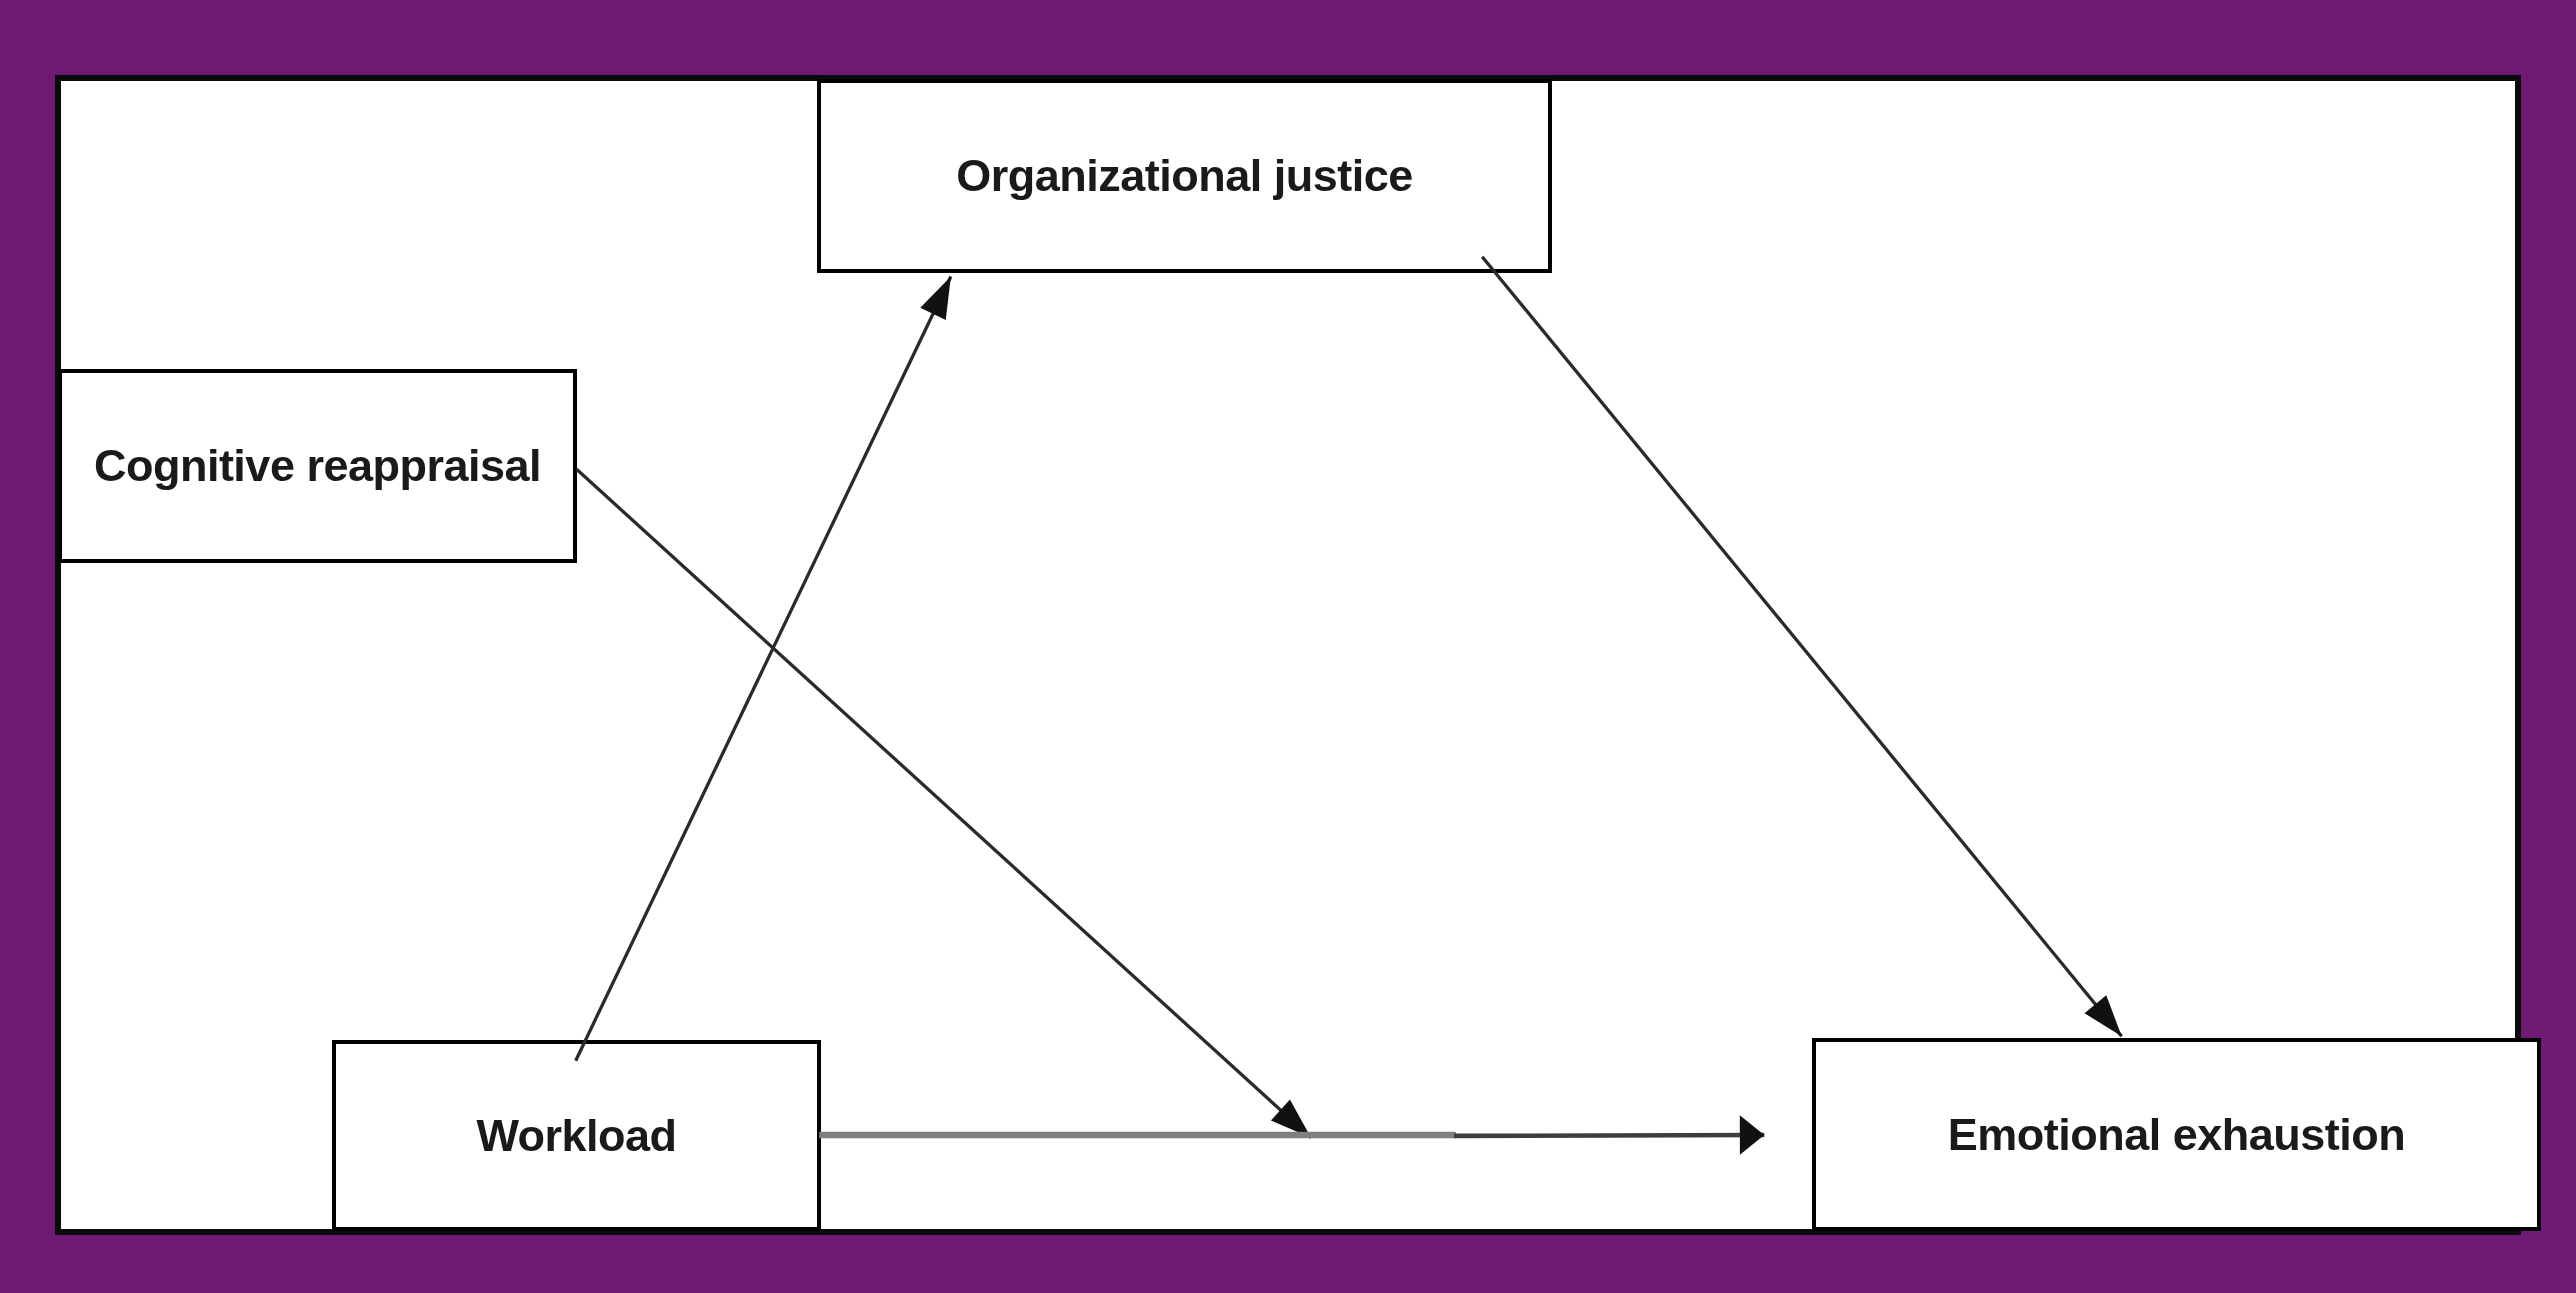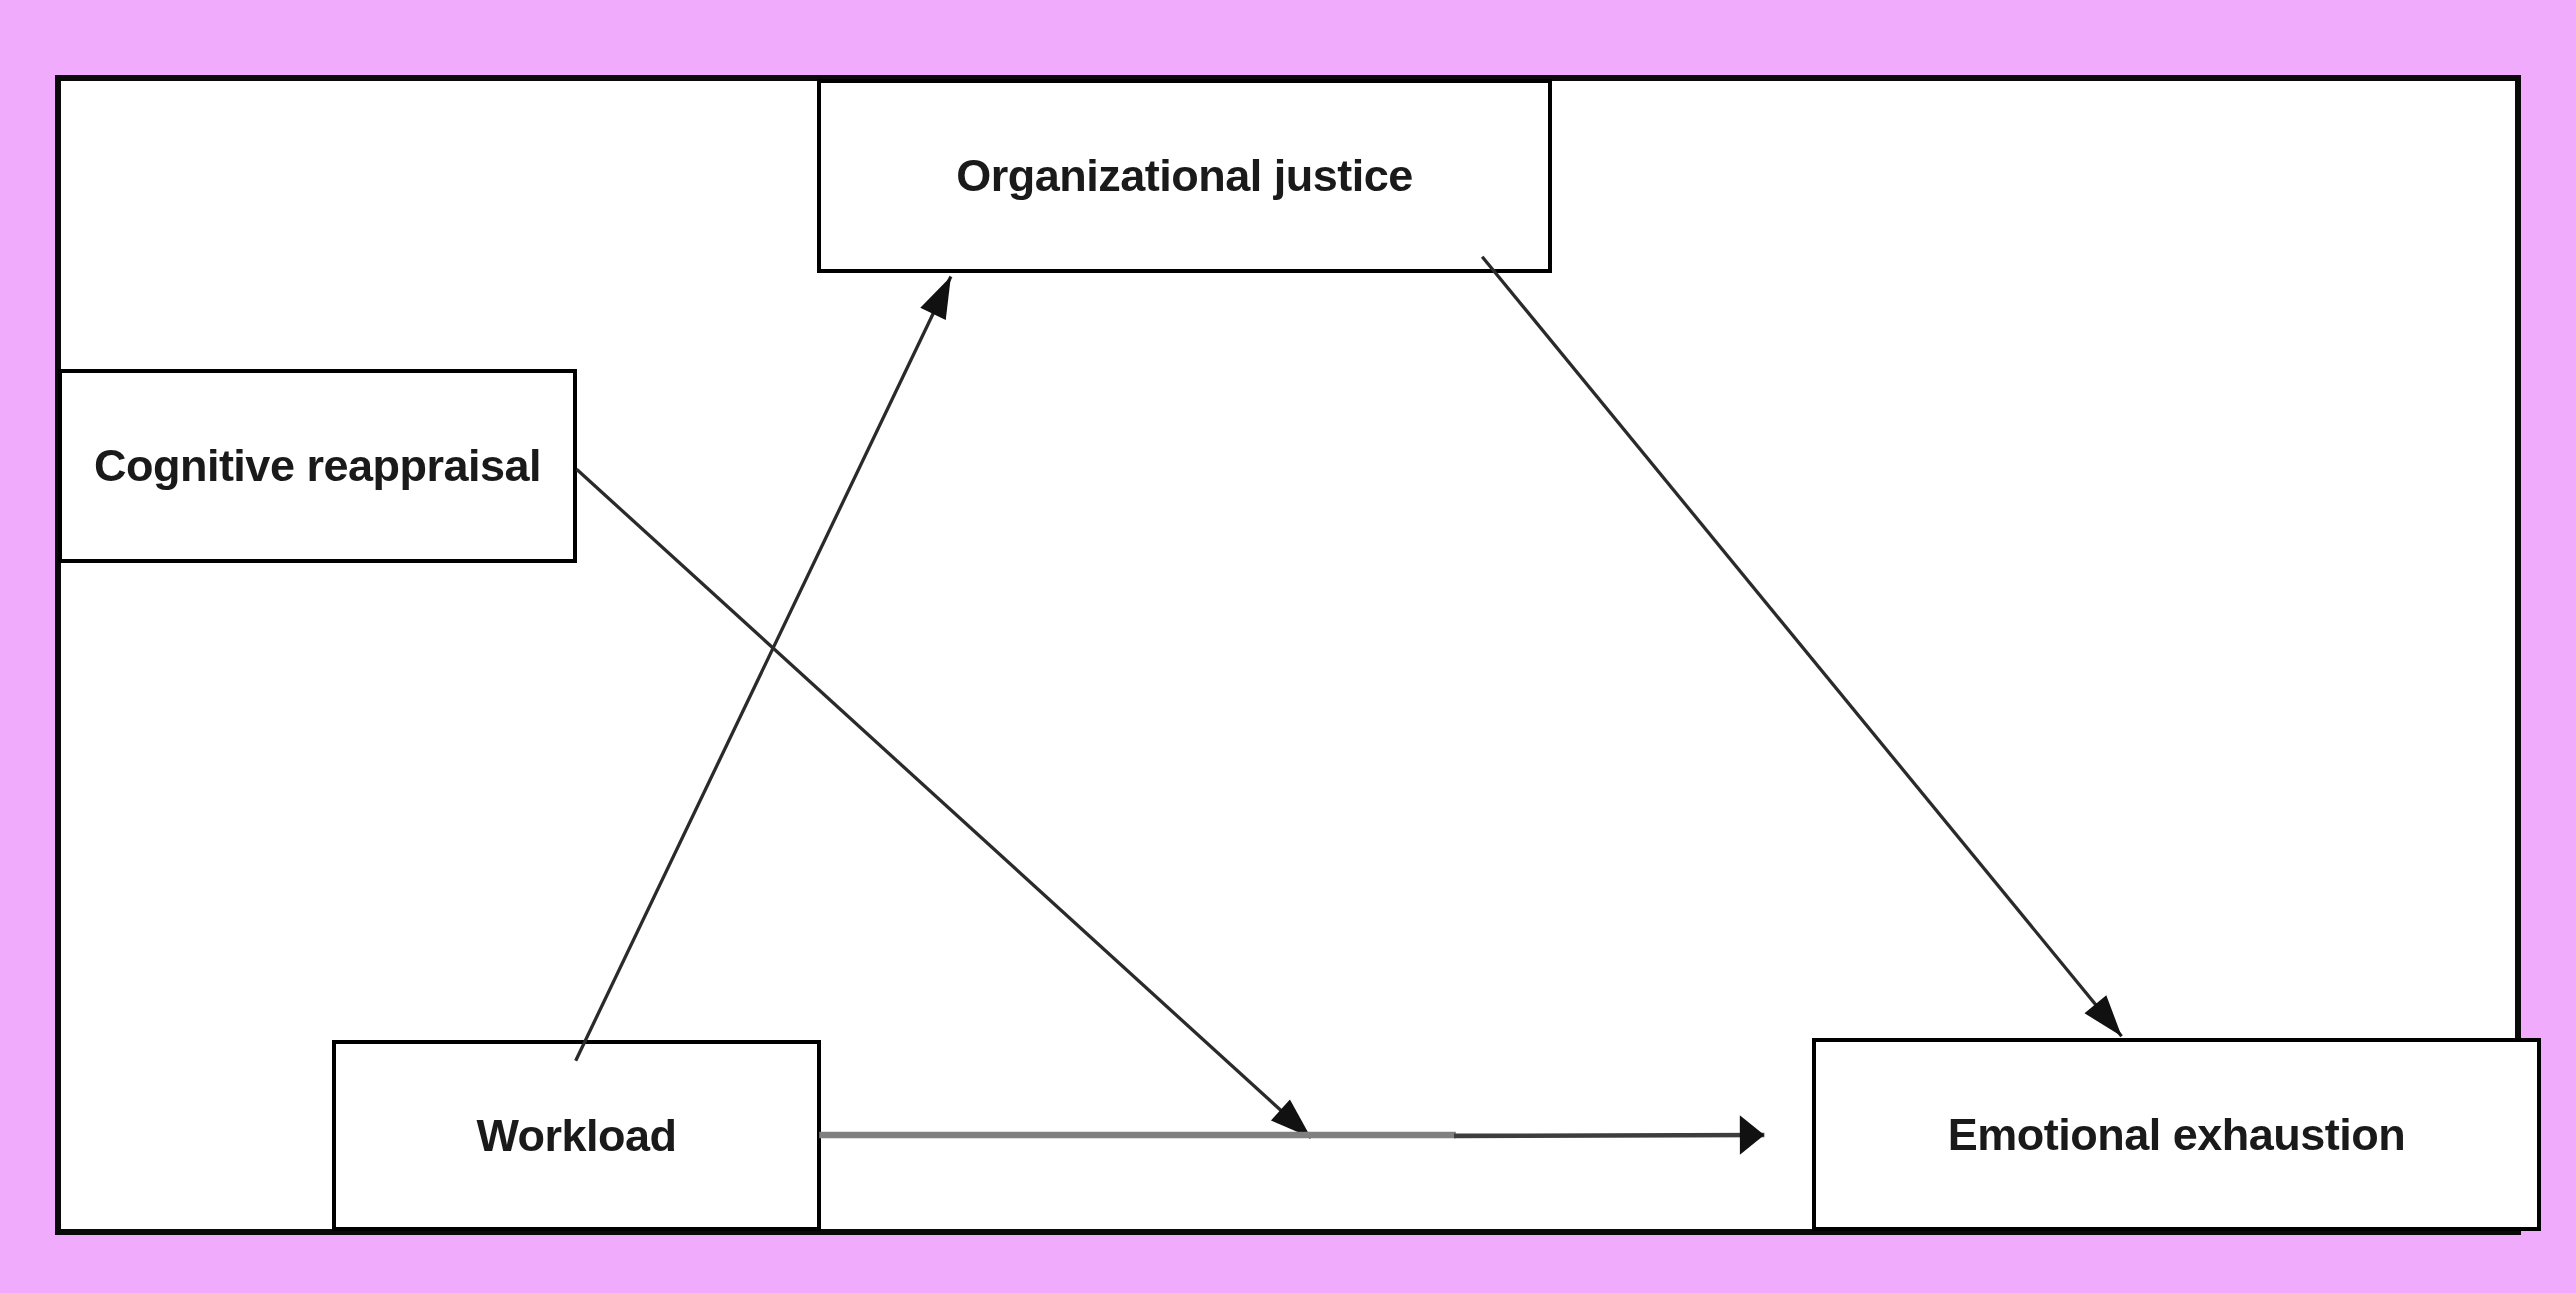--- a/index.html
+++ b/index.html
@@ -1,20 +1,20 @@
 <!DOCTYPE html>
 <html style="font-size:15px"><head>
 <meta charset="utf-8">
 <style>
   html, body { margin: 0; padding: 0; background: #ffffff; }
   .canvas {
     position: relative;
     width: 2576px;
     height: 1293px;
-    background: #f0abfc;
+    background: #701a75;
     font-family: "Liberation Sans", sans-serif;
     overflow: hidden;
   }
   .frame {
     position: absolute;
     left: 55px; top: 75px;
     width: 2466px; height: 1160px;
     box-sizing: border-box;
     border: 6.6px solid #0a0a0a;
     background: #ffffff;

